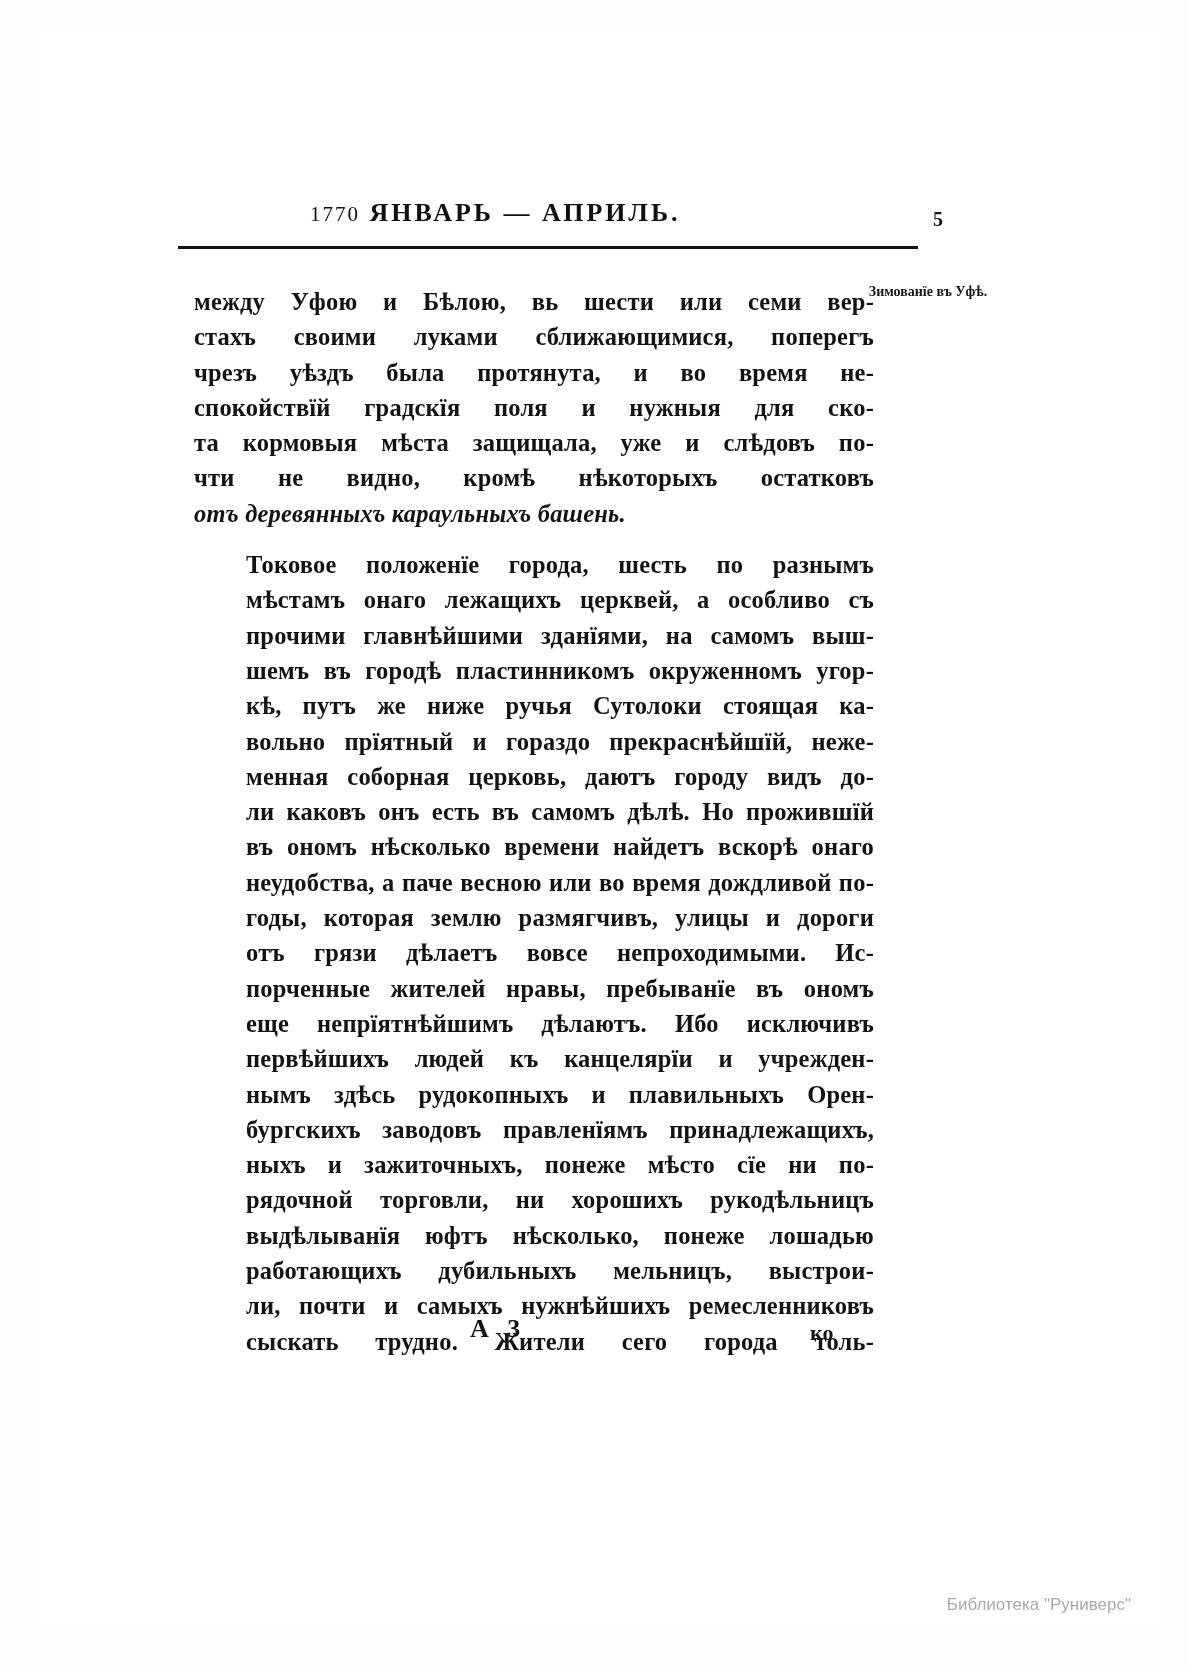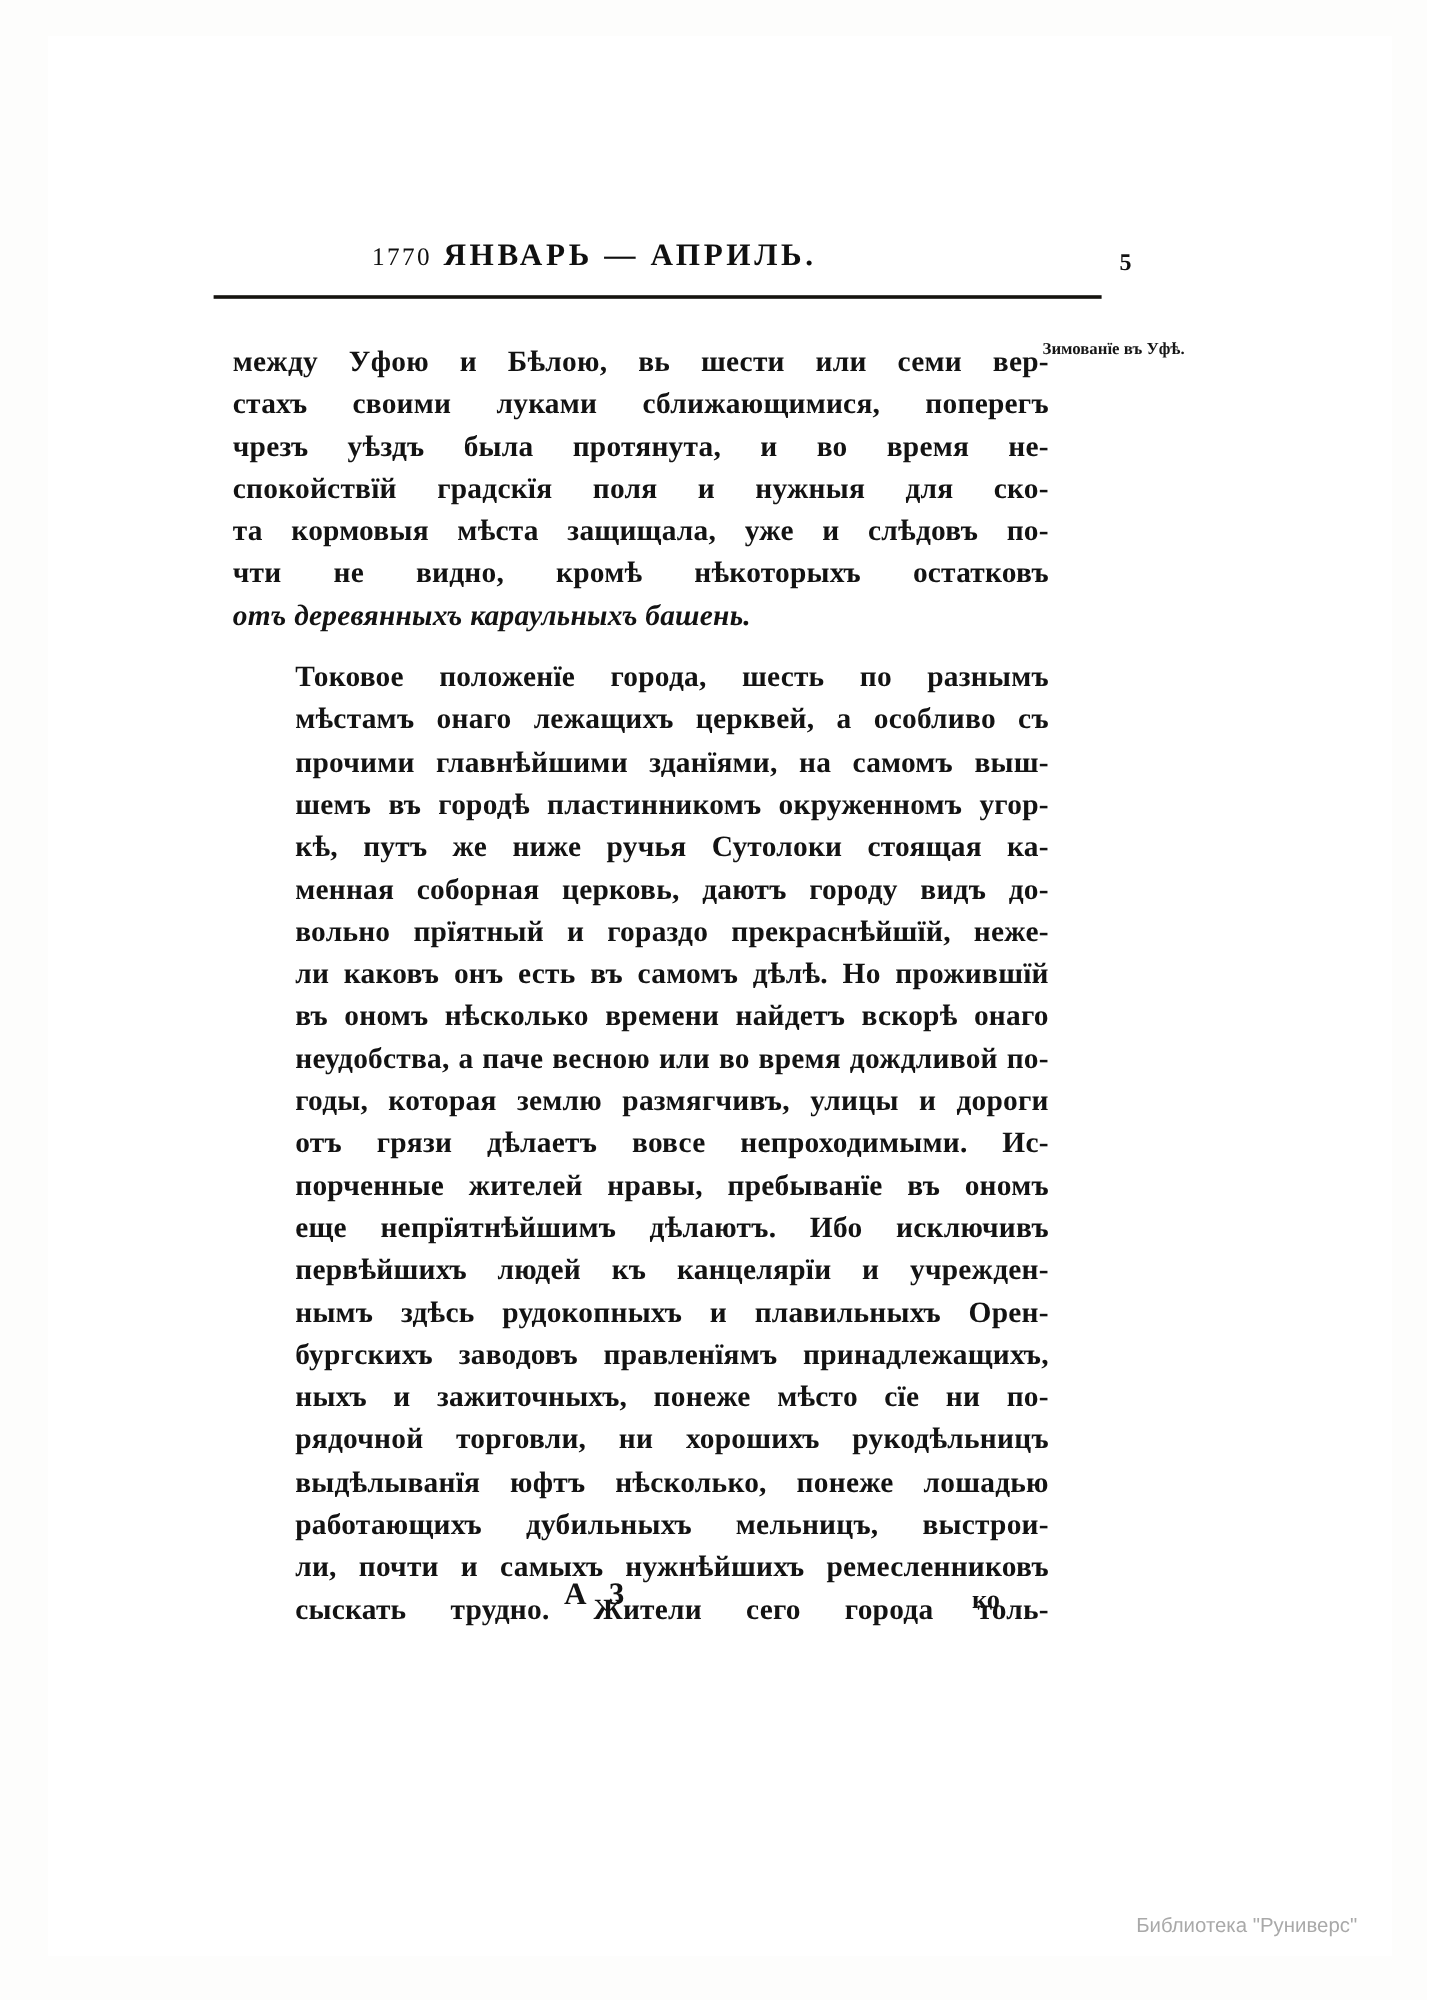--- a/index.html
+++ b/index.html
@@ -182,22 +182,22 @@
       <span class="line just">та кормовыя мѣста защищала, уже и слѣдовъ по-</span>
       <span class="line just">чти не видно, кромѣ нѣкоторыхъ остатковъ</span>
       <span class="line just last">отъ деревянныхъ караульныхъ башень.</span>
     </p>
     <p class="indent">
       <span class="line just" style="text-indent:52px">Токовое положенїе города, шесть по разнымъ</span>
       <span class="line just">мѣстамъ онаго лежащихъ церквей, а особливо съ</span>
       <span class="line just">прочими главнѣйшими зданїями, на самомъ выш-</span>
       <span class="line just">шемъ въ городѣ пластинникомъ окруженномъ угор-</span>
       <span class="line just">кѣ, путъ же ниже ручья Сутолоки стоящая ка-</span>
+      <span class="line just">вольно прїятный и гораздо прекраснѣйшїй, неже-</span>
       <span class="line just">менная соборная церковь, даютъ городу видъ до-</span>
-      <span class="line just">вольно прїятный и гораздо прекраснѣйшїй, неже-</span>
       <span class="line just">ли каковъ онъ есть въ самомъ дѣлѣ. Но прожившїй</span>
       <span class="line just">въ ономъ нѣсколько времени найдетъ вскорѣ онаго</span>
       <span class="line just">неудобства, а паче весною или во время дождливой по-</span>
       <span class="line just">годы, которая землю размягчивъ, улицы и дороги</span>
       <span class="line just">отъ грязи дѣлаетъ вовсе непроходимыми. Ис-</span>
       <span class="line just">порченные жителей нравы, пребыванїе въ ономъ</span>
       <span class="line just">еще непрїятнѣйшимъ дѣлаютъ. Ибо исключивъ</span>
       <span class="line just">первѣйшихъ людей къ канцелярїи и учрежден-</span>
       <span class="line just">нымъ здѣсь рудокопныхъ и плавильныхъ Орен-</span>
       <span class="line just">бургскихъ заводовъ правленїямъ принадлежащихъ,</span>

